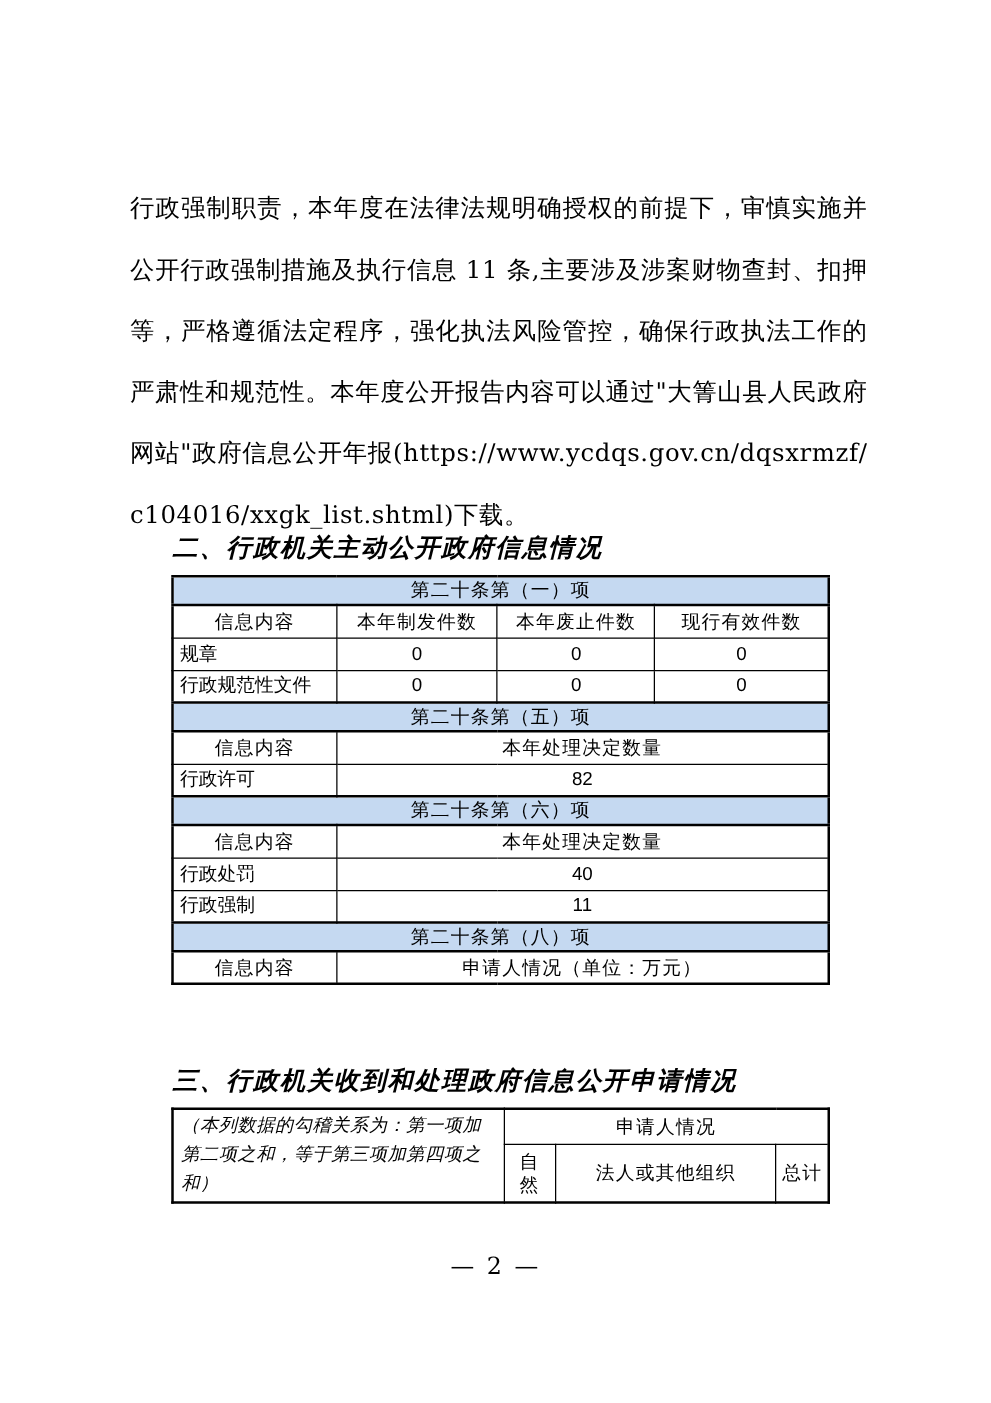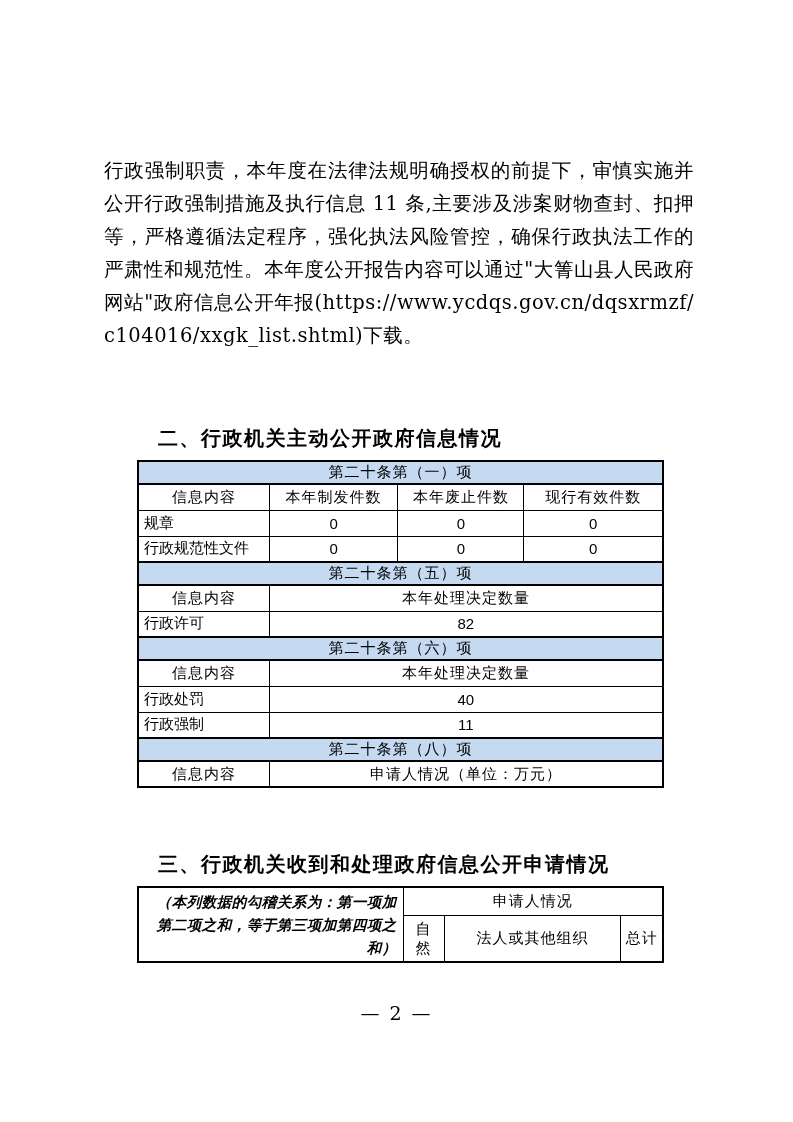--- a/index.html
+++ b/index.html
@@ -10,36 +10,37 @@
     height: 1122px;
     background: #ffffff;
     margin: 0 auto;
     overflow: hidden;
     font-family: "DejaVu Serif", serif;
     color: #000000;
   }
   .body-text {
     position: absolute;
     left: 104px;
-    top: 154px;
+    top: 142px;
     width: 590px;
     font-size: 19.5px;
-    line-height: 33px;
+    line-height: 49px;
     letter-spacing: 0.5px;
     text-align: justify;
     word-break: break-all;
   }
   .heading {
     position: absolute;
-    left: 158px;
+    left: 138px;
     font-family: "Liberation Sans", sans-serif;
     font-weight: bold;
     font-size: 20px;
     letter-spacing: 1.5px;
     white-space: nowrap;
+    font-style: italic;
   }
   .h2-pos { top: 425px; }
   .h3-pos { top: 851px; }
   table.gov-table {
     position: absolute;
     left: 137px;
     width: 527px;
     border-collapse: collapse;
     table-layout: fixed;
     font-size: 15px;
@@ -63,27 +64,26 @@
     border-bottom: 2px solid #000000;
     letter-spacing: 1px;
   }
   table.gov-table td.lbl { text-align: left; padding-left: 5px; }
   table.gov-table td.val {
     font-family: "Liberation Sans", sans-serif;
     font-size: 15px;
   }
   table.gov-table td.hdr { letter-spacing: 1px; }
   table.gov-table td.note {
-    text-align: right;
+    text-align: left;
     font-style: italic;
     font-size: 14.5px;
     line-height: 23px;
     padding: 2px 6px;
     letter-spacing: 0.5px;
-    font-weight: bold;
   }
   .footer {
     position: absolute;
     top: 1002px;
     left: 0;
     width: 100%;
     text-align: center;
     font-size: 19px;
     letter-spacing: 2px;
   }

